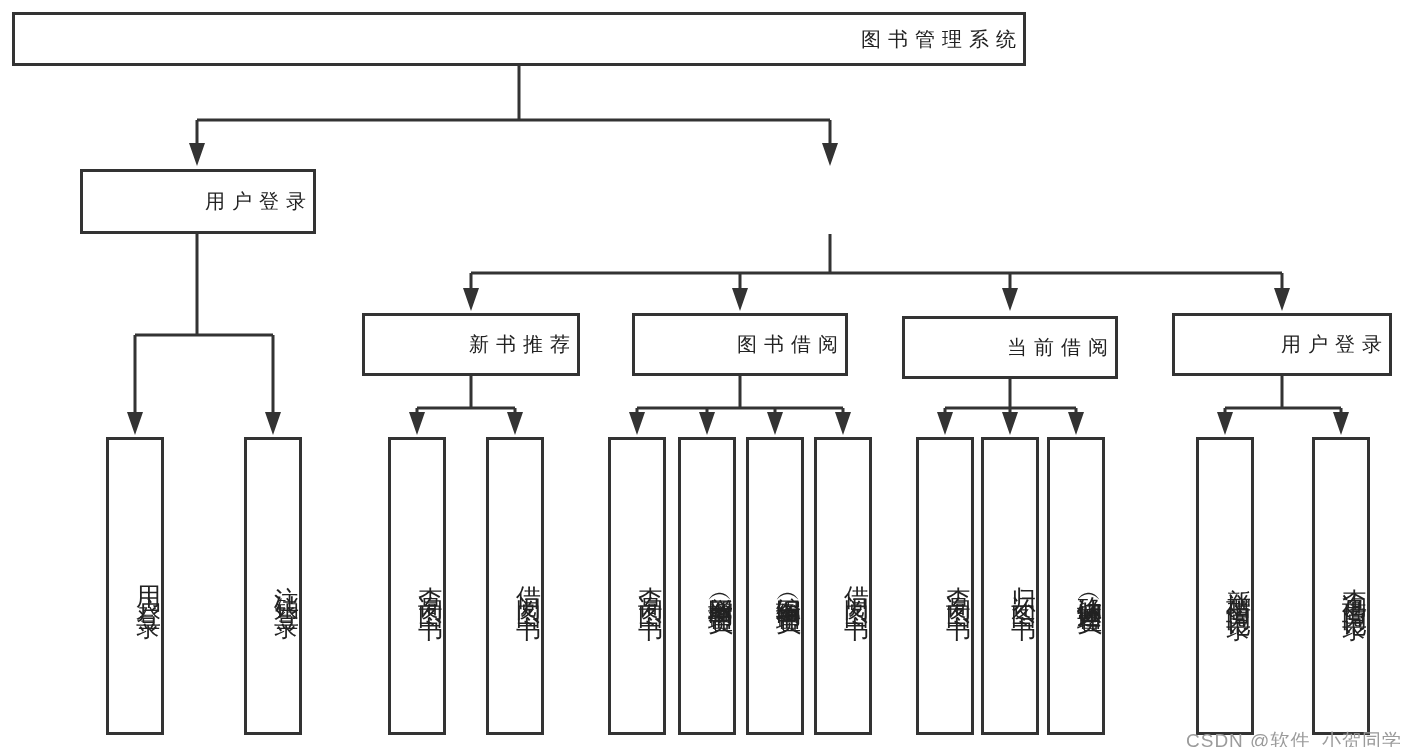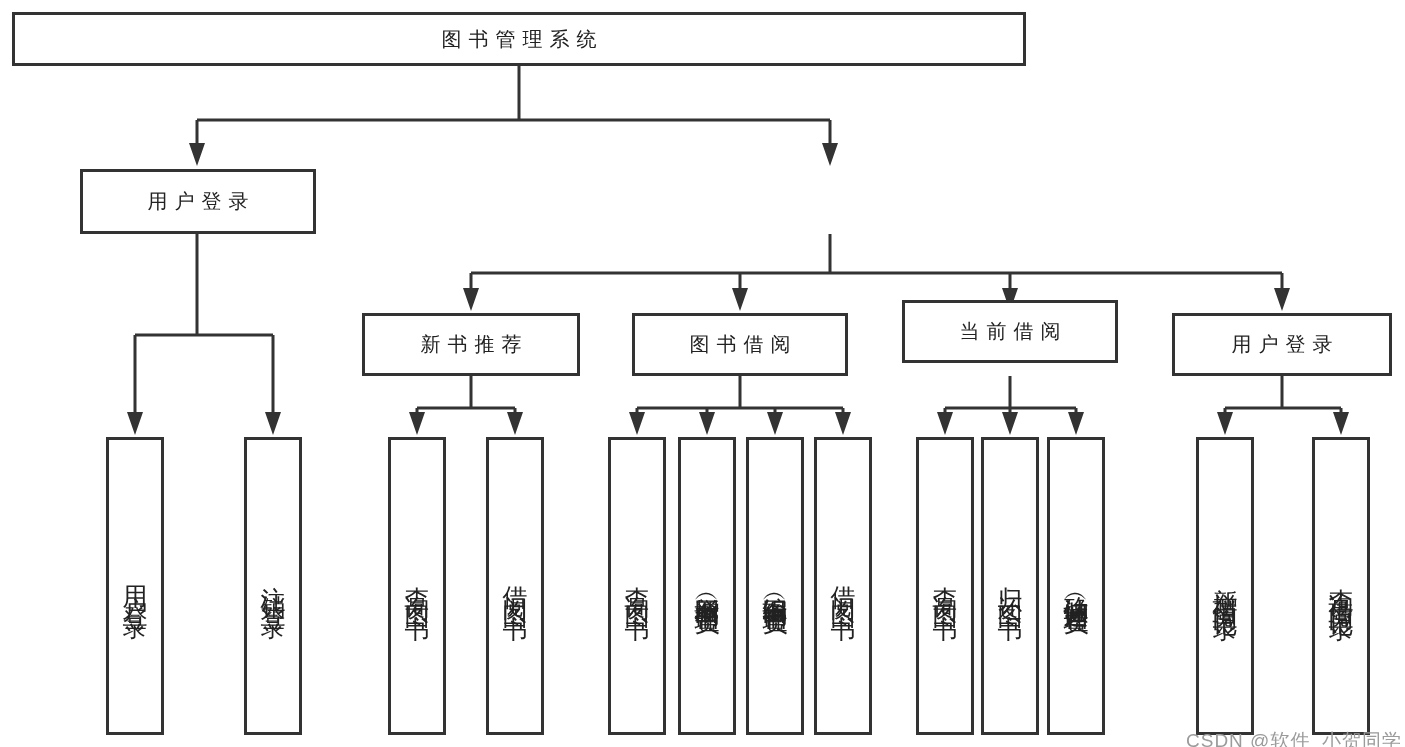--- a/index.html
+++ b/index.html
@@ -8,21 +8,21 @@
   }
   html,body{margin:0;padding:0;background:var(--background);}
   body{font-family:"Liberation Sans",sans-serif;}
   .stage{position:relative;width:1405px;height:747px;background:var(--background);overflow:hidden;}
   .connectors{position:absolute;left:0;top:0;width:1405px;height:747px;z-index:1;}
   .connector{stroke:var(--line);stroke-width:3;fill:none;}
   .arrowheads{fill:var(--line);stroke:none;}
   .box{
     position:absolute;z-index:2;box-sizing:border-box;
     background:var(--box-fill);border:3px solid var(--box-border);
-    display:flex;align-items:center;justify-content:center;
+    display:flex;align-items:center;justify-content:flex-end;
   }
   .hlabel{
     font-size:20px;color:var(--text);letter-spacing:7px;text-indent:7px;
     white-space:nowrap;
   }
   .vlabel{
     writing-mode:vertical-rl;text-orientation:mixed;
     font-size:25px;line-height:1;color:var(--text);white-space:nowrap;
   }
   .watermark{
@@ -72,21 +72,21 @@
   <div class="box" style="left:80px;top:169px;width:236px;height:65px">
     <span class="hlabel">用户登录</span>
   </div>
 
   <div class="box" style="left:362px;top:313px;width:218px;height:63px">
     <span class="hlabel">新书推荐</span>
   </div>
   <div class="box" style="left:632px;top:313px;width:216px;height:63px">
     <span class="hlabel">图书借阅</span>
   </div>
-  <div class="box" style="left:902px;top:300px;width:216px;height:63px">
+  <div class="box" style="left:902px;top:316px;width:216px;height:63px">
     <span class="hlabel">当前借阅</span>
   </div>
   <div class="box" style="left:1172px;top:313px;width:220px;height:63px">
     <span class="hlabel">用户登录</span>
   </div>
 
   <div class="box" style="left:106px;top:437px;width:58px;height:298px">
     <span class="vlabel" style="letter-spacing: 10px;">用户登录</span>
   </div>
   <div class="box" style="left:244px;top:437px;width:58px;height:298px">

